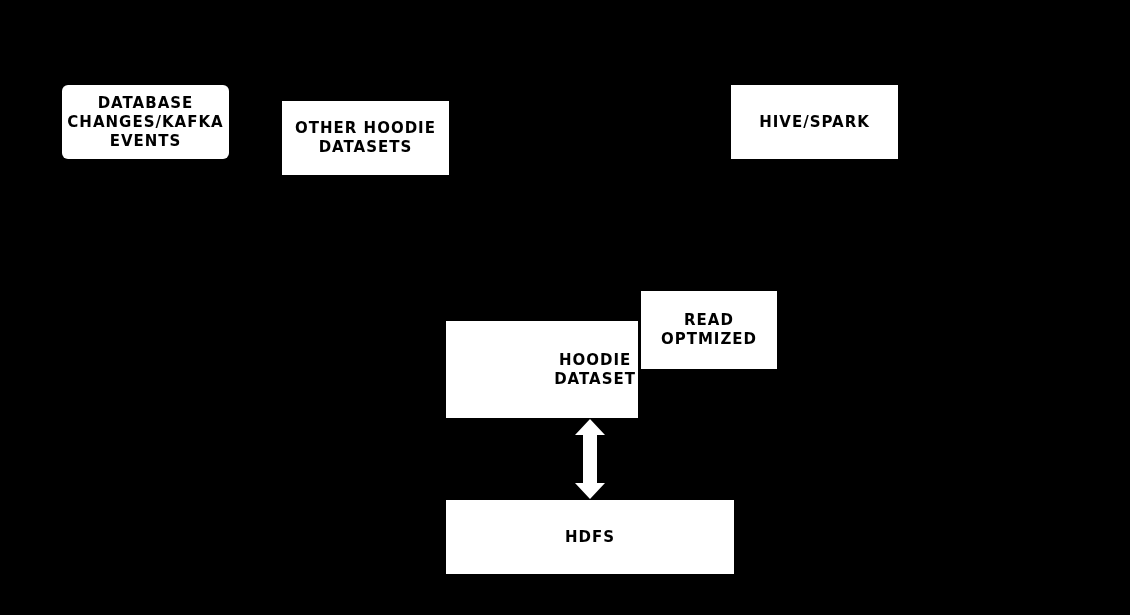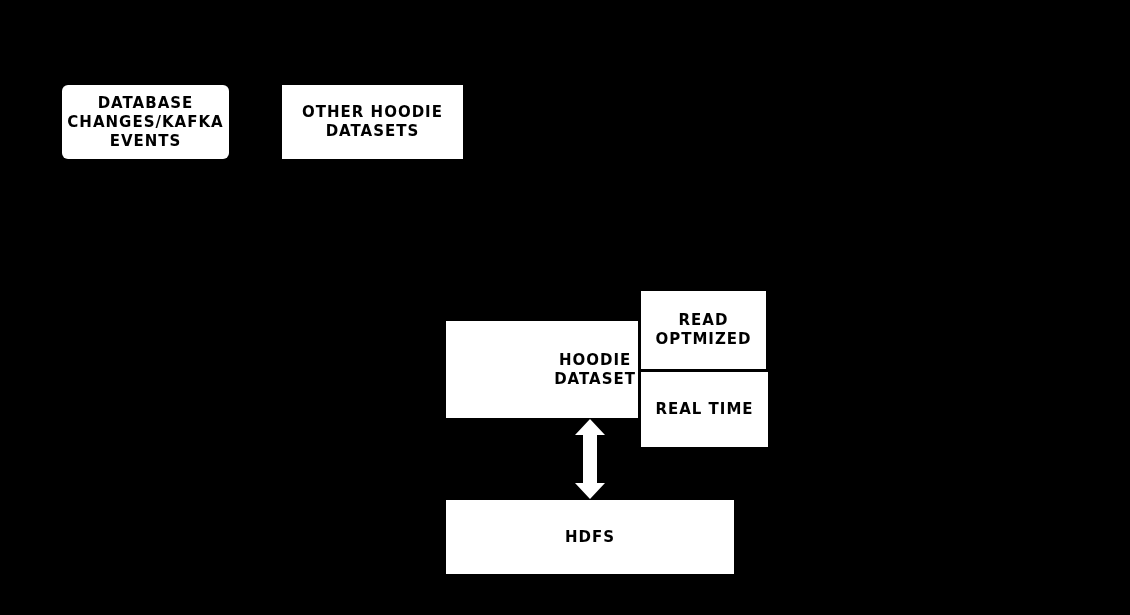--- a/index.html
+++ b/index.html
@@ -31,28 +31,28 @@
     justify-content: center;
     text-align: center;
     font-weight: bold;
     font-size: 15px;
     line-height: 19px;
     letter-spacing: 1px;
     white-space: pre-line;
   }
   
   #n-database { left: 62px;  top: 85px; width: 167px; height: 74px; border-radius: 6px; }
-  #n-other    { left: 282px; top: 85px; width: 181px; height: 74px; }
+  #n-other    { left: 282px; top: 101px; width: 167px; height: 74px; }
   
   #n-hive     { left: 731px; top: 85px; width: 167px; height: 74px; }
   #n-presto   { left: 921px; top: 85px; width: 169px; height: 74px; }
   
   #n-hoodie   { left: 446px; top: 321px; width: 192px; height: 97px;
                 justify-content: flex-end; padding-right: 2px; }
-  #n-read     { left: 641px; top: 291px; width: 125px; height: 78px; }
+  #n-read     { left: 641px; top: 291px; width: 136px; height: 78px; }
   #n-real     { left: 641px; top: 372px; width: 127px; height: 75px; }
   
   #n-hdfs     { left: 446px; top: 500px; width: 288px; height: 74px; }
   
   #arrow-hoodie-hdfs {
     position: absolute;
     left: 575px;
     top: 419px;
     width: 30px;
     height: 80px;
@@ -64,29 +64,29 @@
 
 <div class="stage">
 
   <div class="node" id="n-database">DATABASE
 CHANGES/KAFKA
 EVENTS</div>
 
   <div class="node" id="n-other">OTHER HOODIE
 DATASETS</div>
 
+  <div class="node" id="n-hive">HIVE/SPARK</div>
 
 
   <div class="node" id="n-hoodie">HOODIE
 DATASET</div>
 
   <div class="node" id="n-read">READ
 OPTMIZED</div>
 
-  <div class="node" id="n-real">REAL TIME</div>
 
   <div class="node" id="n-hdfs">HDFS</div>
 
   <svg id="arrow-hoodie-hdfs" viewBox="0 0 30 80" aria-hidden="true">
     <polygon points="15,0 30,16 22,16 22,64 30,64 15,80 0,64 8,64 8,16 0,16"></polygon>
   </svg>
 
 </div>
 
 </body></html>

